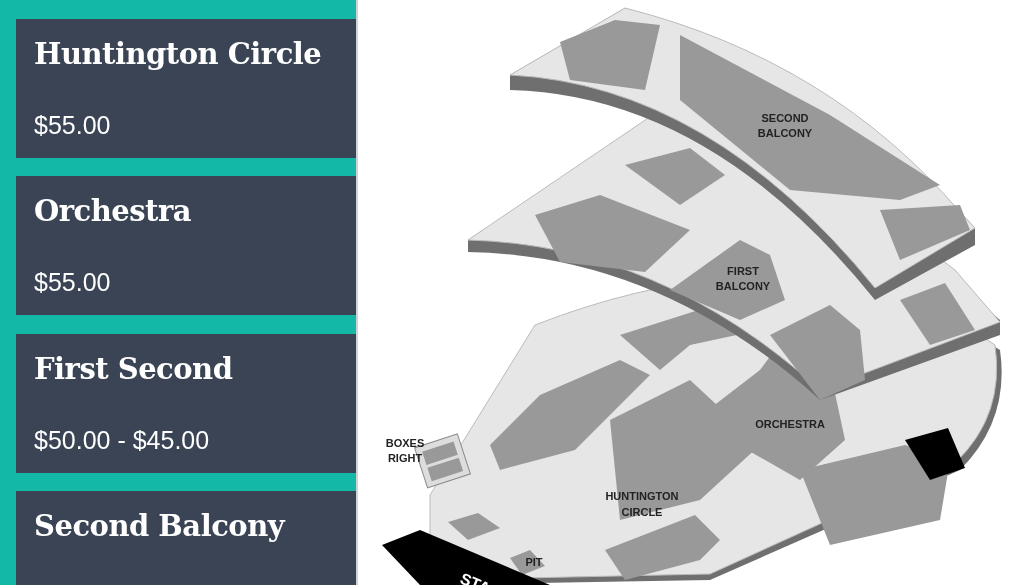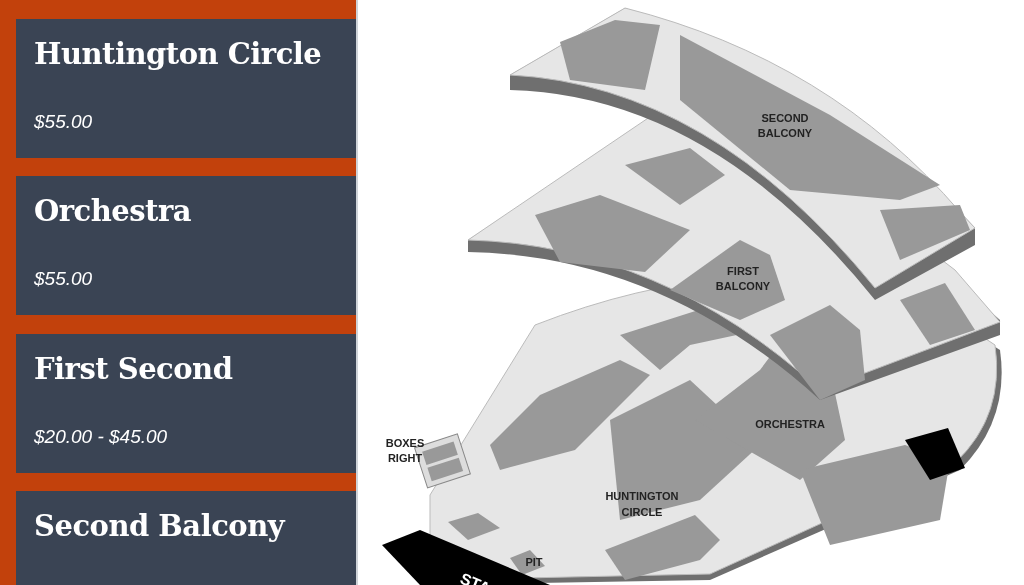--- a/index.html
+++ b/index.html
@@ -1,39 +1,39 @@
 <!DOCTYPE html>
 <html><head>
 <meta charset="utf-8">
 <style>
   html, body { margin:0; padding:0; }
   body { width:1024px; height:585px; overflow:hidden; background:#ffffff; position:relative; font-family:"Liberation Sans", sans-serif; }
-  .sidebar { position:absolute; left:0; top:0; width:358px; height:585px; background:#c2410c; border-right:2px solid #cfd3d8; box-sizing:border-box; overflow:hidden; }
+  .sidebar { position:absolute; left:0; top:0; width:358px; height:585px; background:#14b8a6; border-right:2px solid #cfd3d8; box-sizing:border-box; overflow:hidden; }
   .card { position:absolute; left:16px; width:342px; background:#3a4454; cursor:pointer; }
   .card-title { position:absolute; left:18px; top:18px; color:#ffffff; font-family:"DejaVu Serif", serif; font-weight:bold; font-size:29px; letter-spacing:-0.5px; white-space:nowrap; }
-  .card-price { position:absolute; left:18px; top:92px; color:#ffffff; font-family:"Liberation Sans", sans-serif; font-size:19px; white-space:nowrap;font-style:italic; }
+  .card-price { position:absolute; left:18px; top:92px; color:#ffffff; font-family:"Liberation Sans", sans-serif; font-size:25px; white-space:nowrap; }
   .map { position:absolute; left:360px; top:0; width:664px; height:585px; }
   .map svg { position:absolute; left:0; top:0; }
   .lbl { font-family:"Liberation Sans", sans-serif; font-weight:bold; font-size:11px; fill:#222; text-anchor:middle; }
 </style>
 </head>
 <body>
 
 <div class="sidebar">
   <div class="card" style="top:19px;height:139px;">
     <div class="card-title">Huntington Circle</div>
     <div class="card-price">$55.00</div>
   </div>
   <div class="card" style="top:176px;height:139px;">
     <div class="card-title">Orchestra</div>
     <div class="card-price">$55.00</div>
   </div>
   <div class="card" style="top:334px;height:139px;">
     <div class="card-title">First Second</div>
-    <div class="card-price">$20.00 - $45.00</div>
+    <div class="card-price">$50.00 - $45.00</div>
   </div>
   <div class="card" style="top:491px;height:139px;">
     <div class="card-title">Second Balcony</div>
     <div class="card-price">$</div>
   </div>
 </div>
 
 <div class="map">
   <svg width="664" height="585" viewBox="0 0 664 585">
 

